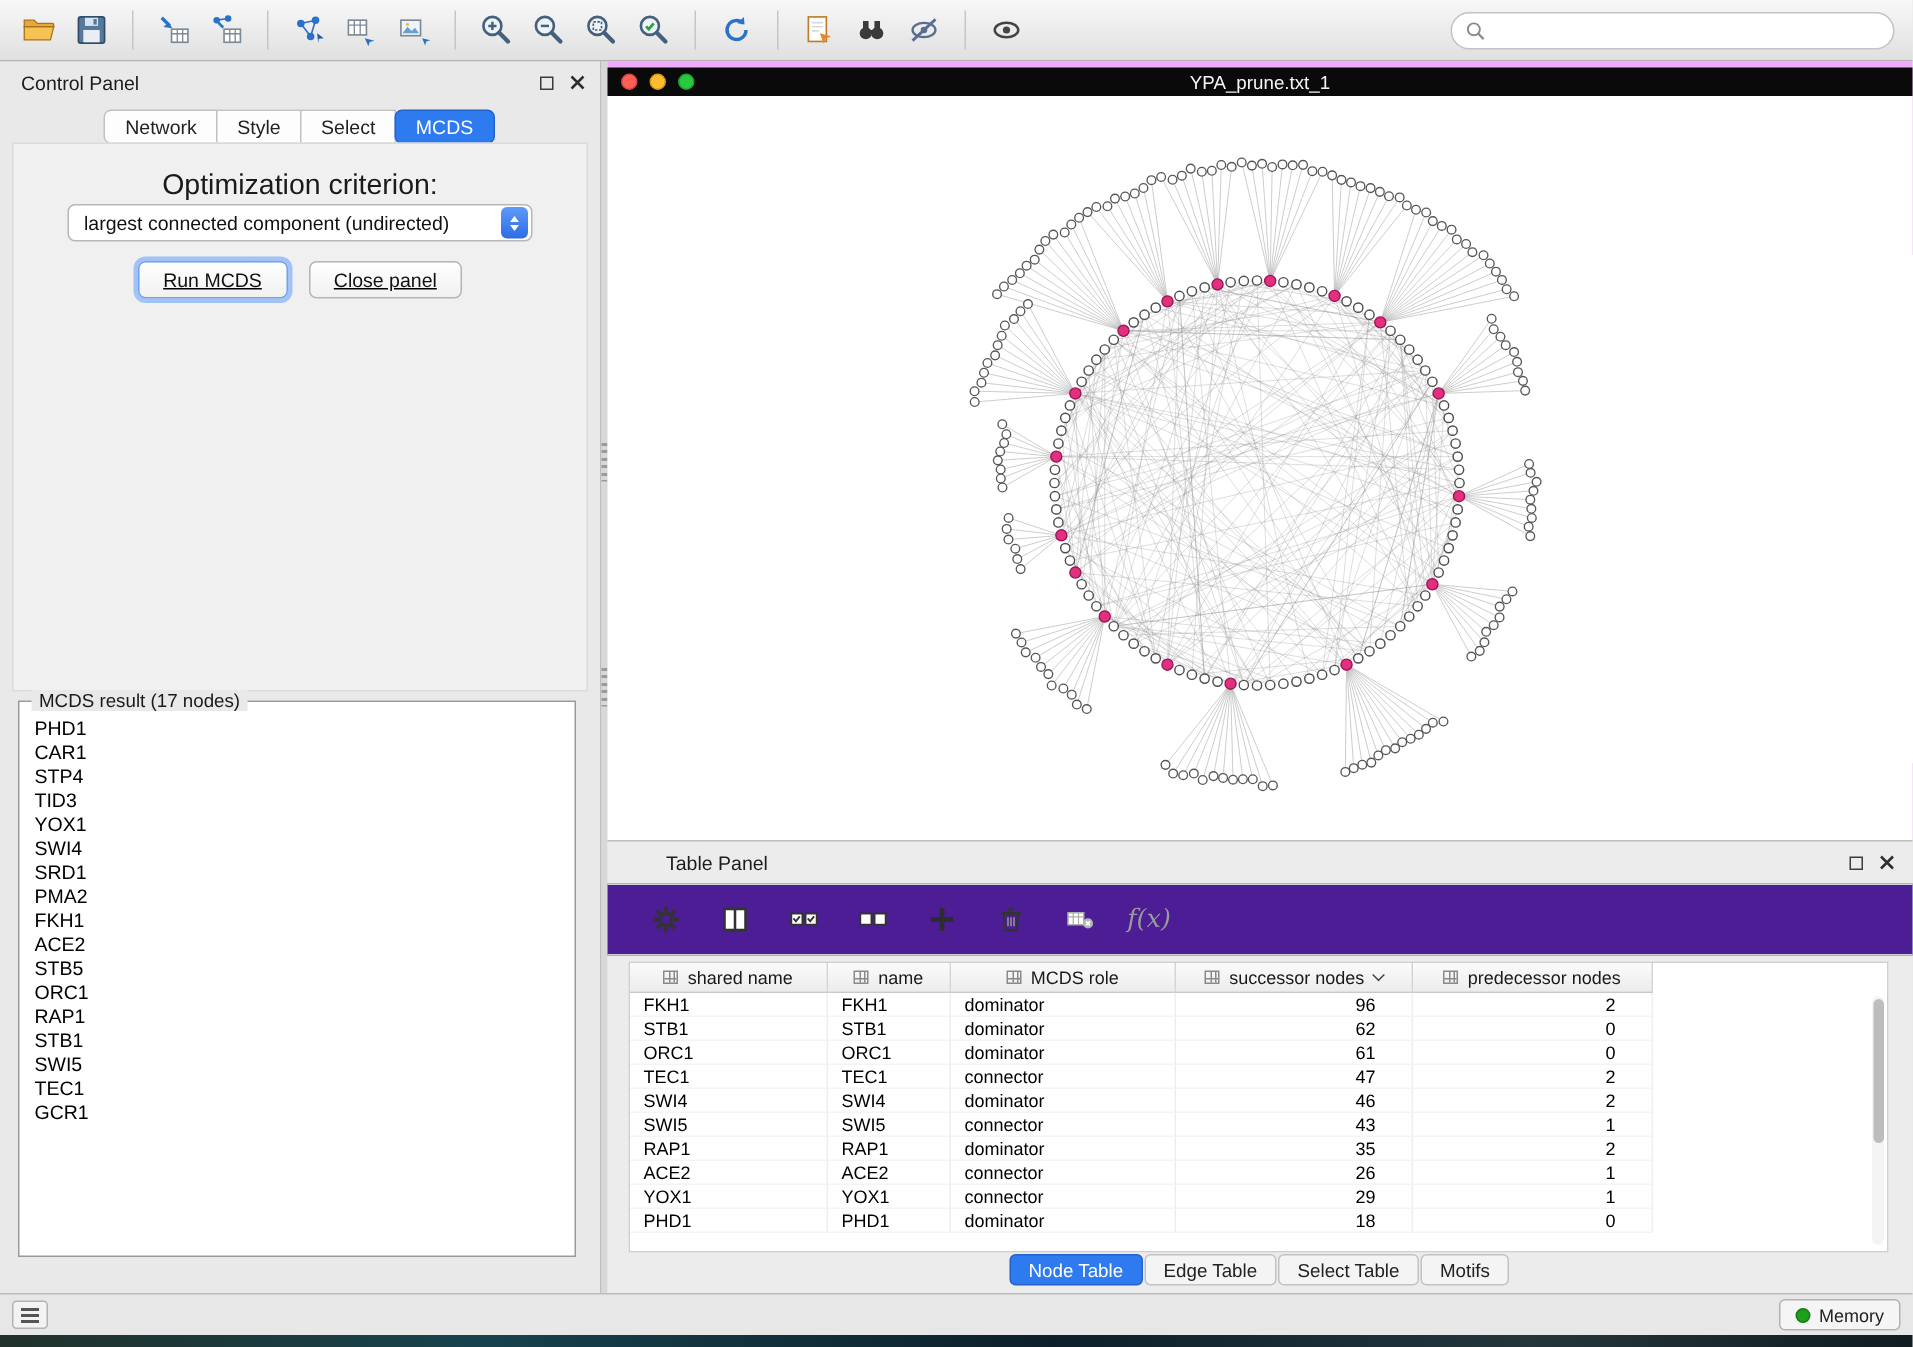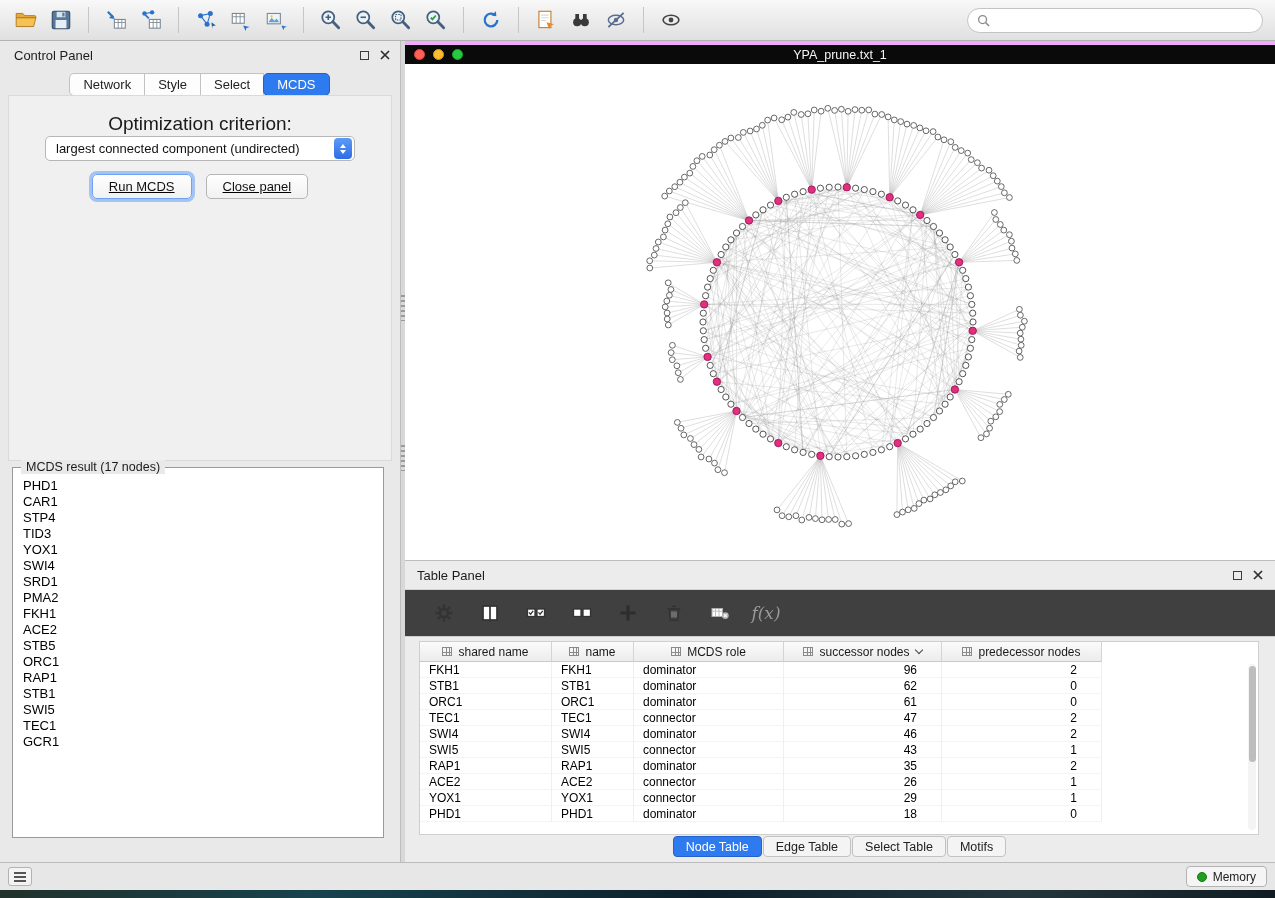--- a/index.html
+++ b/index.html
@@ -67,23 +67,23 @@
     display:flex; align-items:center; }
   .lights { display:flex; gap:8px; margin-left:9px; }
   .light { width:11px; height:11px; border-radius:50%; }
   .light.red { background:#ff5f57; border:.5px solid #d94640; }
   .light.yellow { background:#febc2e; border:.5px solid #d49a21; }
   .light.green { background:#28c840; border:.5px solid #1da32f; }
   .net-title { position:absolute; left:0; right:0; text-align:center; color:#f5f5f5; font-size:12.5px; }
   .net-canvas { position:absolute; left:0; top:23px; right:0; bottom:0; background:#ffffff; }
 
   
-  .table-panel { position:absolute; left:405px; top:560px; width:870px; height:302px; background:#ececec; border-top:1px solid #bdbdbd; }
+  .table-panel { position:absolute; left:405px; top:560px; width:870px; height:302px; background:#ececec; border-top:1px solid #bdbdbd;padding-left:27px; }
   .tp-header { height:28px; display:flex; align-items:center; padding:0 12px; }
-  .tp-toolbar { position:absolute; left:0; top:28px; right:0; height:48px; background:#404040;
+  .tp-toolbar { position:absolute; left:0; top:28px; right:0; height:48px; background:#4c1d95;
     border-top:1px solid #d2d2d2; border-bottom:1px solid #cdcdcd; display:flex; align-items:center;
     gap:20px; padding-left:26px; }
   .tbtn { width:26px; height:26px; display:flex; align-items:center; justify-content:center; }
   .tbtn svg { width:22px; height:22px; }
   .fx { font-family:"DejaVu Serif", serif; font-style:italic; font-size:17px; color:#9a9a9a; }
 
   .tp-tablewrap { position:absolute; left:14px; right:16px; top:80px; height:194px; background:#fff;
     border:1px solid #cfcfcf; overflow:hidden; }
   .tp-headrow { display:flex; height:20px; }
   .th { display:flex; align-items:center; justify-content:center; gap:6px; font-size:12px; color:#1a1a1a;

